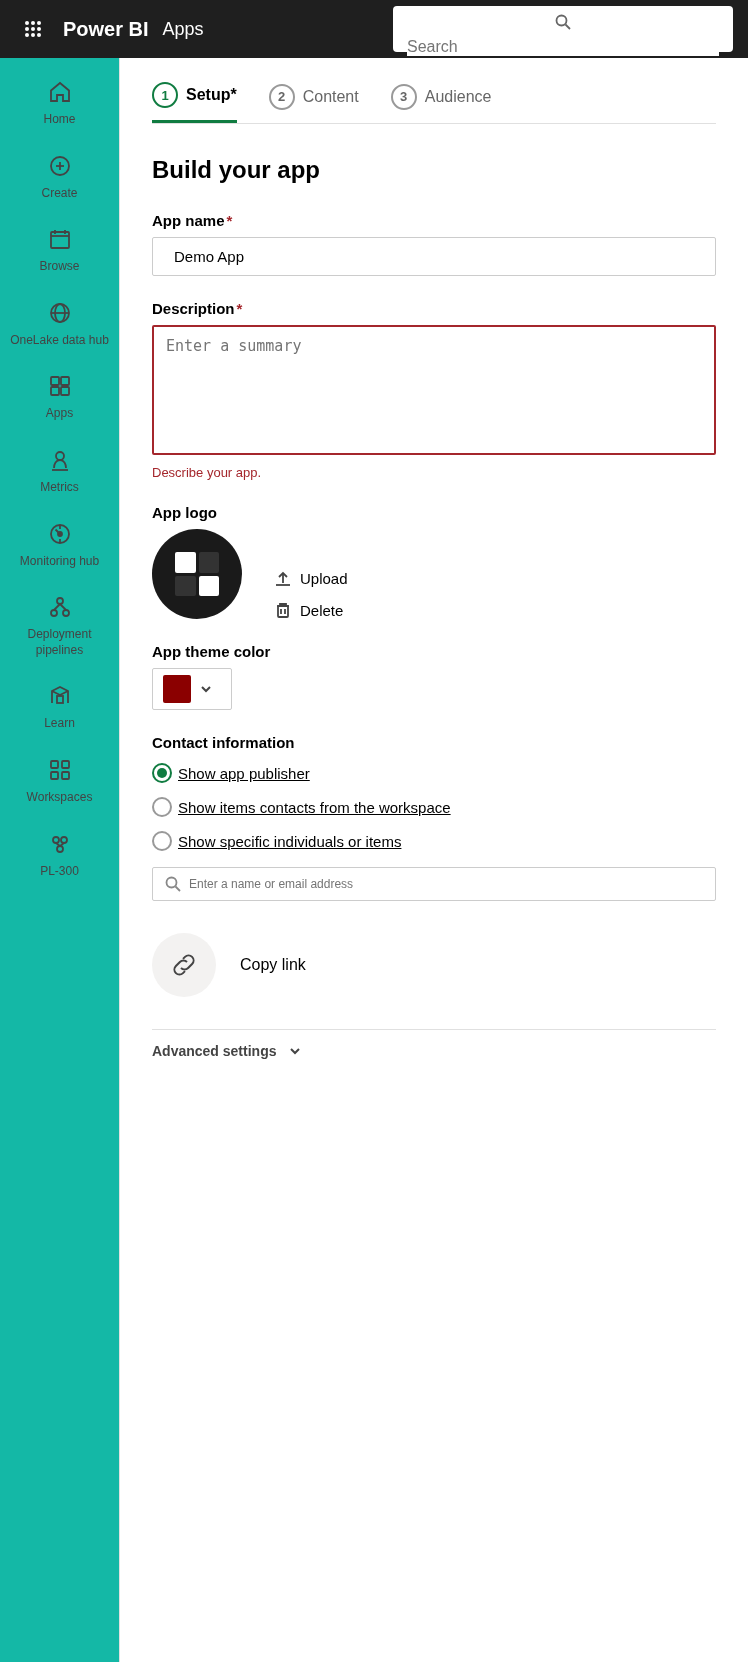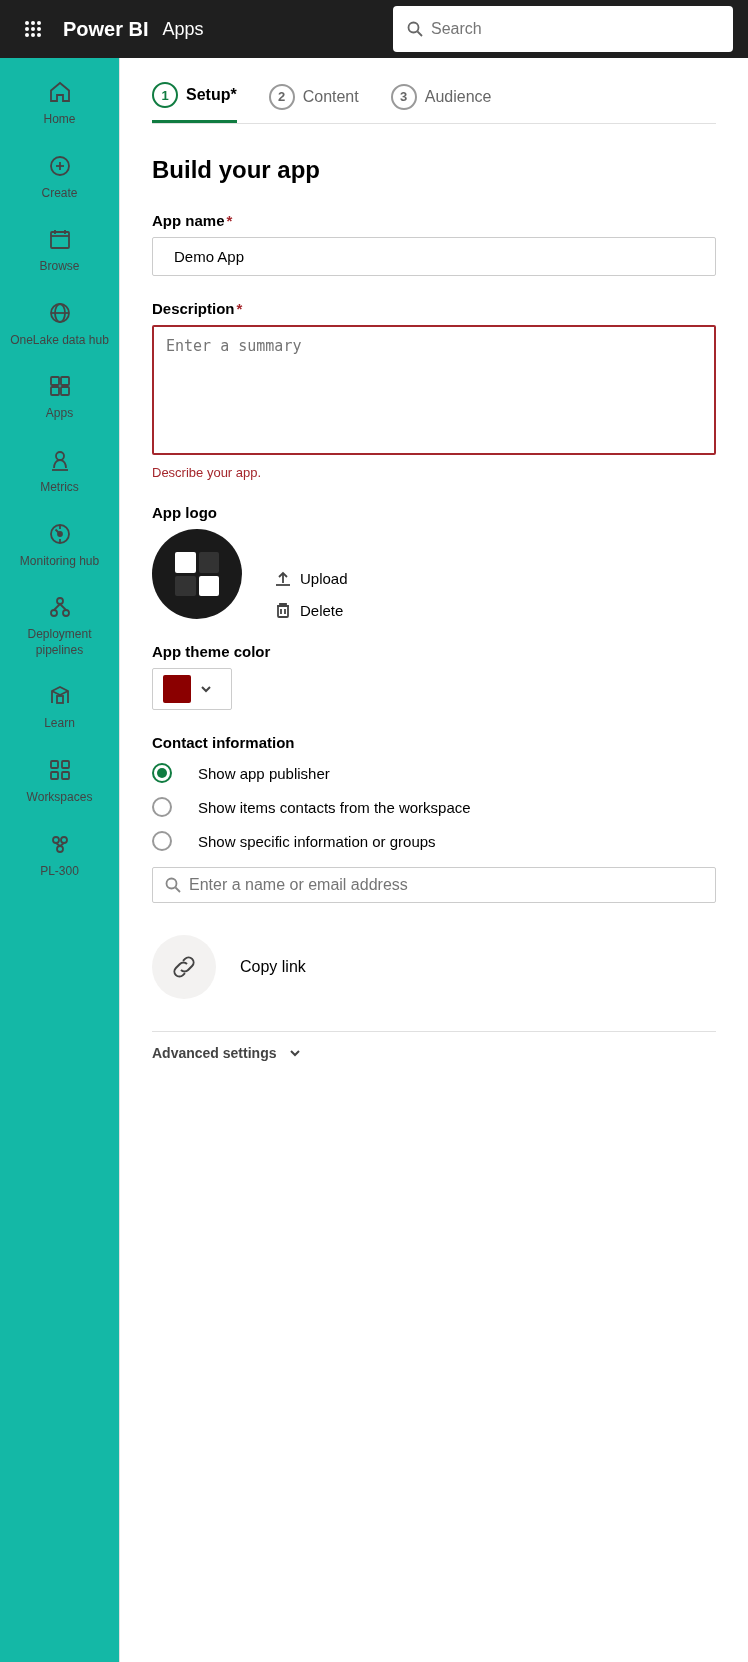--- a/index.html
+++ b/index.html
@@ -44,20 +44,21 @@
     .topbar-search {
       margin-left: auto;
       display: flex;
       align-items: center;
       background: white;
       border-radius: 4px;
       padding: 8px 14px;
       gap: 8px;
       width: 340px;
       height: 46px;
+      flex-direction: column;
     }
     .topbar-search input {
       border: none;
       outline: none;
       font-size: 16px;
       width: 100%;
       color: #333;
     }
     .topbar-search .search-icon-svg {
       color: #666;
@@ -278,22 +279,23 @@
     }
     .radio-group {
       display: flex;
       flex-direction: column;
       gap: 14px;
       margin-top: 12px;
     }
     .radio-item {
       display: flex;
       align-items: center;
-      gap: 26px;
+      gap: 6px;
       cursor: pointer;
+      text-decoration: underline;
     }
     .radio-circle {
       width: 20px;
       height: 20px;
       border-radius: 50%;
       border: 2px solid #999;
       display: flex;
       align-items: center;
       justify-content: center;
       flex-shrink: 0;
@@ -319,21 +321,21 @@
       border: 1px solid #ccc;
       border-radius: 2px;
       padding: 8px 12px;
       gap: 8px;
       margin-top: 16px;
       background: white;
     }
     .search-field input {
       border: none;
       outline: none;
-      font-size: 16px;
+      font-size: 12px;
       color: #888;
       width: 100%;
     }
 
     
     .copy-link-section {
       display: flex;
       align-items: center;
       gap: 24px;
       margin-top: 32px;
@@ -638,21 +640,21 @@
           <span class="radio-label">Show app publisher</span>
         </div>
 
         <div class="radio-item">
           <div class="radio-circle"></div>
           <span class="radio-label">Show items contacts from the workspace</span>
         </div>
 
         <div class="radio-item">
           <div class="radio-circle"></div>
-          <span class="radio-label">Show specific information or groups</span>
+          <span class="radio-label">Show specific individuals or items</span>
         </div>
 
       </div>
 
       <div class="search-field">
         <span>
           <svg width="16" height="16" viewBox="0 0 16 16" fill="none" stroke="#888" stroke-width="1.8">
             <circle cx="6.5" cy="6.5" r="5"></circle>
             <line x1="10.5" y1="10.5" x2="15" y2="15"></line>
           </svg>

